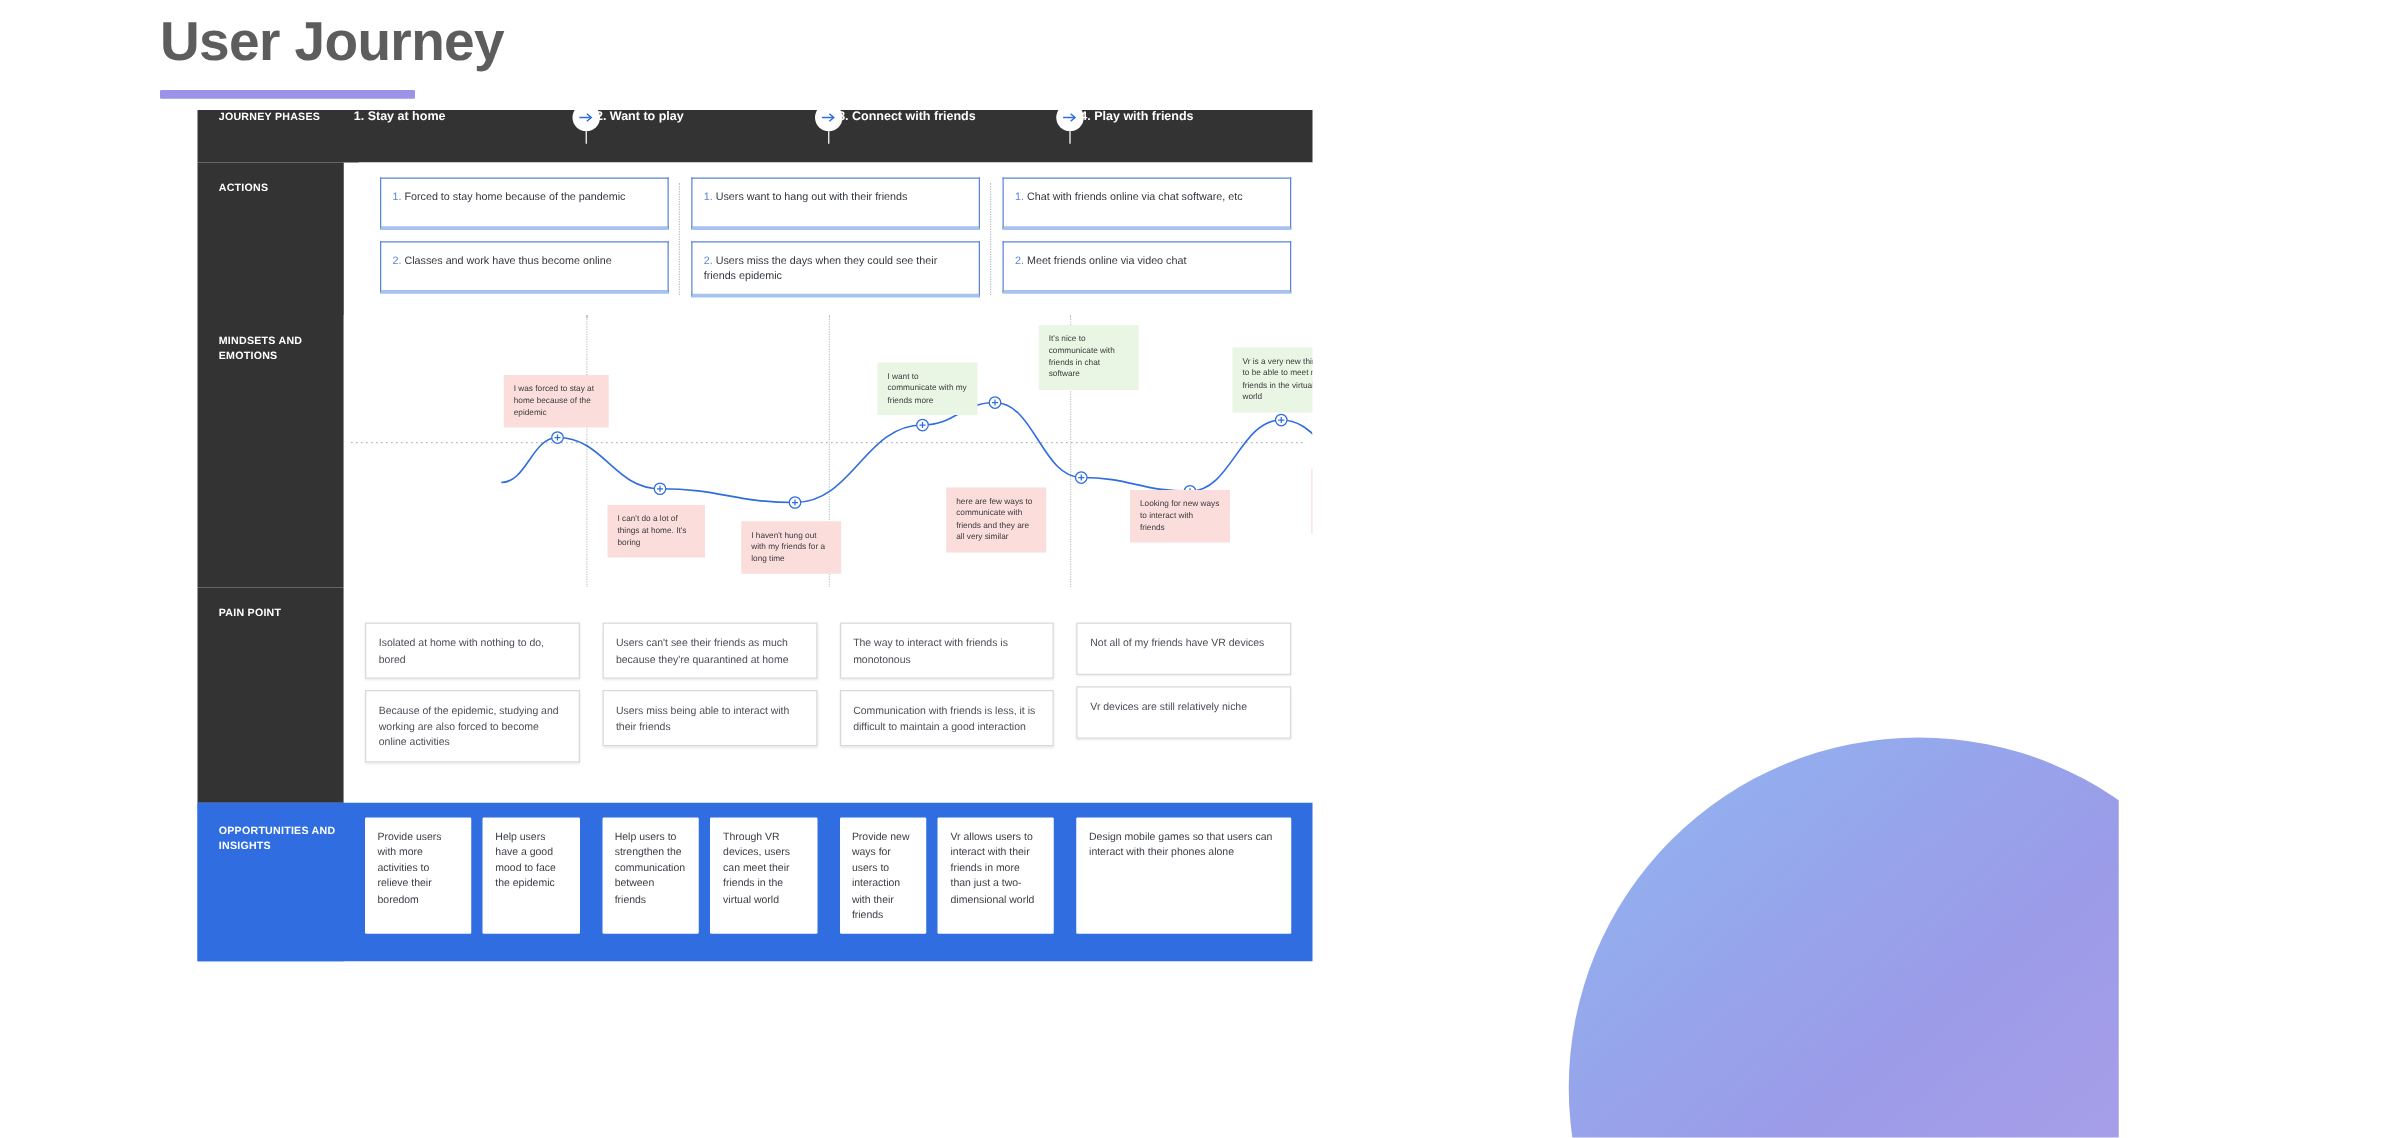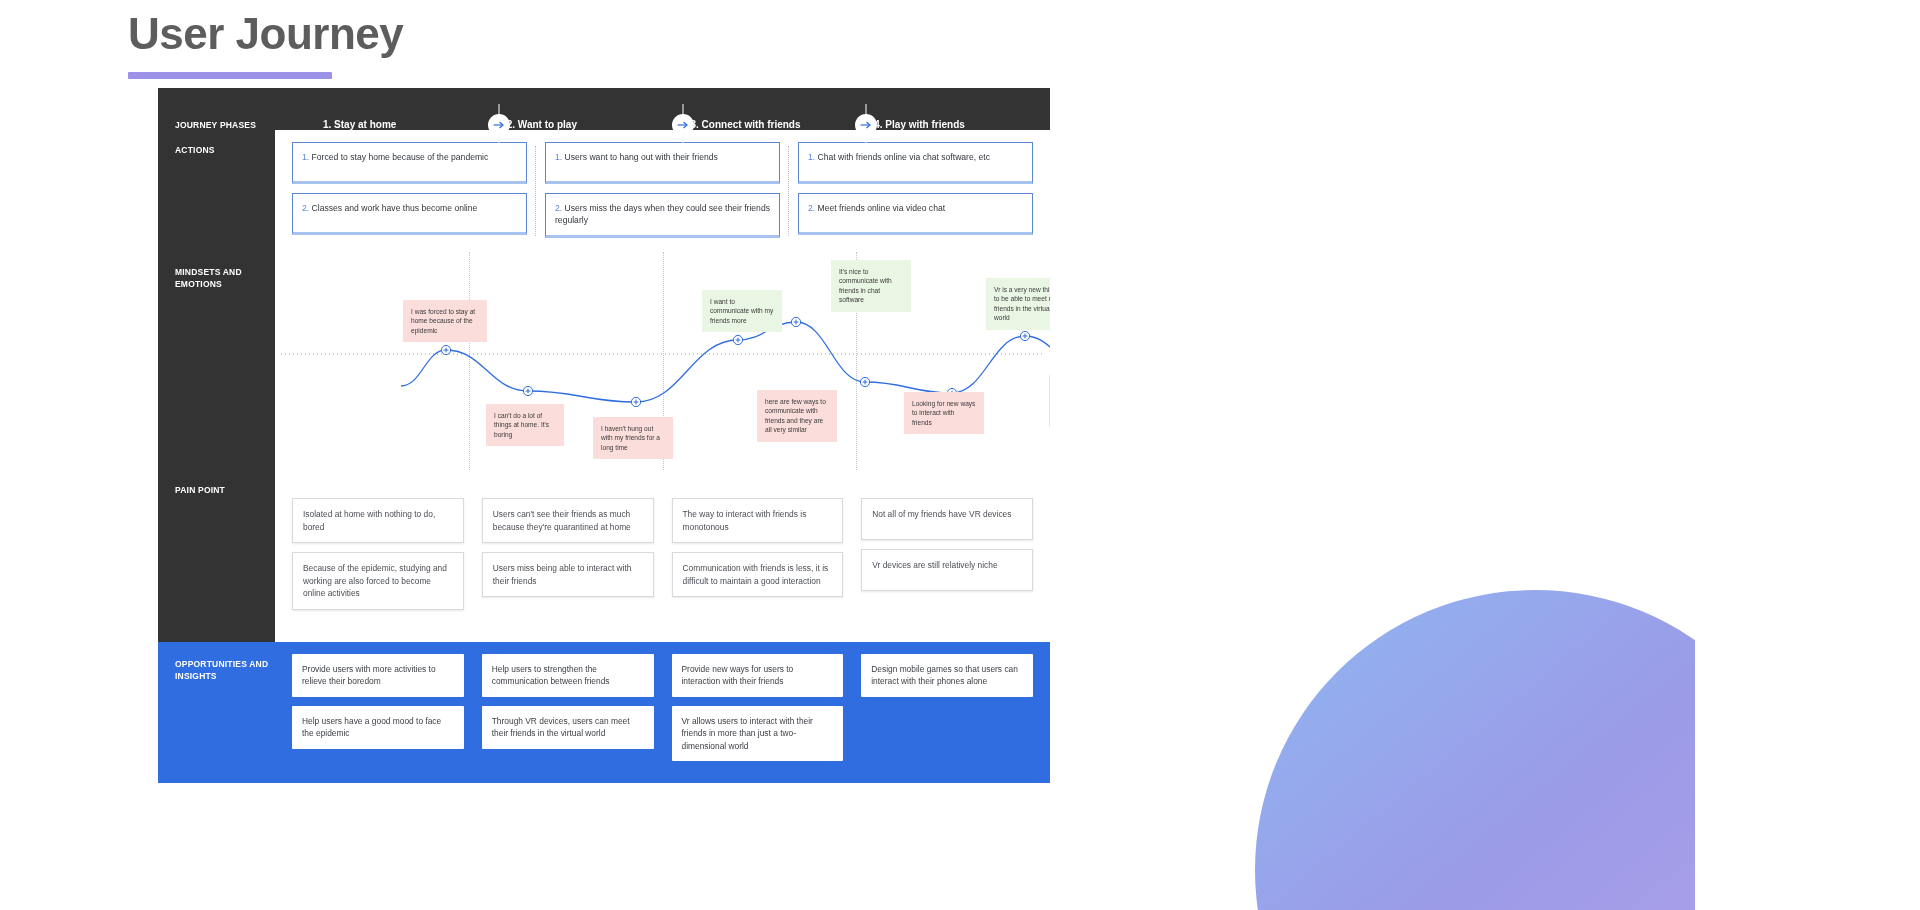--- a/index.html
+++ b/index.html
@@ -33,22 +33,22 @@
   }
 
   
   .board {
     position: absolute; left: 158px; top: 88px;
     width: 892px; z-index: 2;
   }
 
   
   .phases {
-    position: relative; display: flex; align-items: flex-end;
-    background: #333333; height: 42px; color: #ffffff; gap: 40px;
+    position: relative; display: flex; align-items: flex-start;
+    background: #333333; height: 42px; color: #ffffff;
   }
   .phases .lbl-col {
     width: 117px; flex: 0 0 117px; padding-left: 17px;
     font-size: 8.5px; font-weight: bold; letter-spacing: .2px;
   }
   .phase-cell {
     flex: 1 1 0; font-size: 10px; font-weight: bold;
     padding-left: 8px; position: relative;
   }
   .arrow-node {
@@ -68,21 +68,21 @@
   
   .row { display: flex; position: relative; }
   .row-label {
     width: 117px; flex: 0 0 117px; background: #333333;
     color: #ffffff; font-size: 8.5px; font-weight: bold;
     padding: 14px 6px 0 17px; line-height: 12px; letter-spacing: .2px;
   }
   .row-body { flex: 1 1 auto; position: relative; }
 
   
-  .actions-body { background: #ffffff; padding: 12px 8px 14px 8px; display: flex; }
+  .actions-body { background: #ffffff; padding: 12px 8px 14px 8px; display: flex; margin-left: 12px; }
   .act-col {
     flex: 1 1 0; position: relative; padding: 0 9px;
     display: flex; flex-direction: column; gap: 9px;
   }
   .act-col::after {
     content: ""; position: absolute; right: 0; top: 4px; bottom: 2px;
     border-right: 1px dotted #b9bcc2;
   }
   .act-col:last-child::after { display: none; }
   .act-card {
@@ -116,21 +116,21 @@
     border: 1px solid #d7d9dd; background: #ffffff;
     padding: 9px 10px; font-size: 8.4px; line-height: 12.5px; color: #4a4e55;
     box-shadow: 0 1px 2px rgba(0,0,0,.09);
     min-height: 42px;
   }
 
   
   .opp-row { display: flex; background: #2f6de0; }
   .opp-row .row-label { background: #2f6de0; padding-top: 16px; }
   .opp-body { flex: 1 1 auto; padding: 12px 8px 22px 8px; display: flex; }
-  .opp-col { flex: 1 1 0; padding: 0 9px; display: flex; flex-direction: column; gap: 9px; }
+  .opp-col { flex: 1 1 0; padding: 0 9px; display: flex; flex-direction: row; gap: 9px; }
   .opp-card {
     background: #ffffff; border-radius: 1px;
     padding: 9px 10px; font-size: 8.4px; line-height: 12.5px; color: #3a3e44;
     min-height: 42px;
   }
 </style>
 </head>
 <body>
 
 <div id="stage">
@@ -177,21 +177,21 @@
 
     <div class="row">
       <div class="row-label">ACTIONS</div>
       <div class="row-body actions-body" id="actions-body">
           <div class="act-col">
             <div class="act-card"><span class="num">1. </span><span>Forced to stay home because of the pandemic</span></div>
             <div class="act-card"><span class="num">2. </span><span>Classes and work have thus become online</span></div>
           </div>
           <div class="act-col">
             <div class="act-card"><span class="num">1. </span><span>Users want to hang out with their friends</span></div>
-            <div class="act-card"><span class="num">2. </span><span>Users miss the days when they could see their friends regularly</span></div>
+            <div class="act-card"><span class="num">2. </span><span>Users miss the days when they could see their friends epidemic</span></div>
           </div>
           <div class="act-col">
             <div class="act-card"><span class="num">1. </span><span>Chat with friends online via chat software, etc</span></div>
             <div class="act-card"><span class="num">2. </span><span>Meet friends online via video chat</span></div>
           </div>
         </div>
     </div>
 
     <div class="row">
       <div class="row-label"><span>MINDSETS AND EMOTIONS</span></div>

